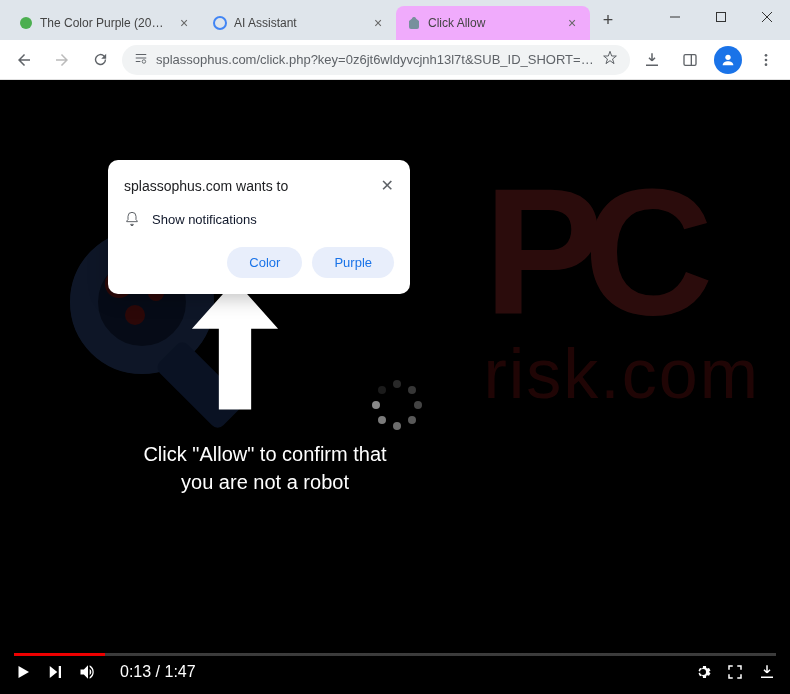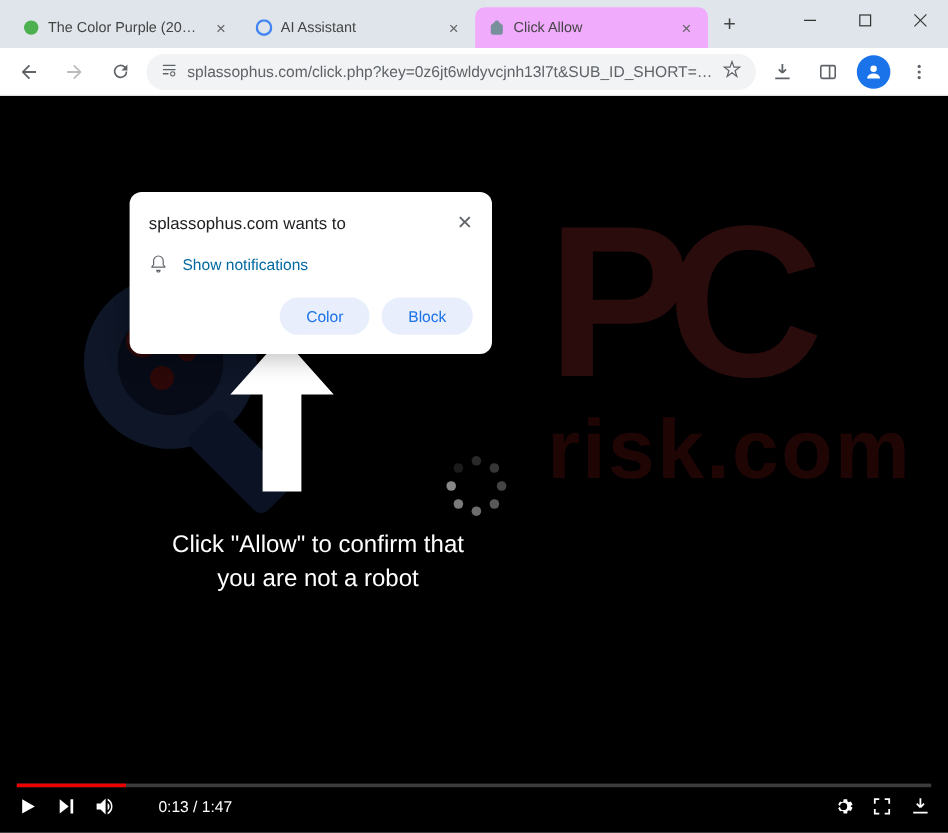--- a/index.html
+++ b/index.html
@@ -36,41 +36,41 @@
     .wm-circle-outer { width: 144px; height: 144px; border-radius: 72px; background: #1a2e5c; position: absolute; }
     .wm-circle-inner { width: 144px; height: 144px; border-radius: 72px; border: 28px solid #3a5a9c; position: absolute; box-sizing: border-box; }
     .wm-handle { width: 40px; height: 90px; background: #2a4a8c; position: absolute; left: 110px; top: 110px; transform: rotate(-45deg); border-radius: 8px; }
     .wm-dot { position: absolute; border-radius: 50%; }
     .wm-dot1 { width: 28px; height: 28px; background: #b02020; left: 35px; top: 40px; }
     .wm-dot2 { width: 20px; height: 20px; background: #b02020; left: 55px; top: 75px; }
     .wm-dot3 { width: 16px; height: 16px; background: #b02020; left: 78px; top: 55px; }
     
     .watermark-text { position: absolute; right: 30px; top: 100px; opacity: 0.18; }
     .wt-pc { font-size: 180px; font-weight: 700; color: #ef4444; letter-spacing: -20px; line-height: 0.8; }
-    .wt-risk { font-size: 70px; font-weight: 700; color: #b02020; letter-spacing: 2px; margin-top: 10px; }
+    .wt-risk { font-size: 70px; font-weight: 400; color: #b02020; letter-spacing: 2px; margin-top: 10px; }
     
     .arrow { position: absolute; left: 180px; top: 195px; z-index: 5; }
     .arrow svg { width: 110px; height: 140px; }
     
     .msg { position: absolute; left: 125px; top: 360px; color: white; font-size: 20px; text-align: center; width: 280px; line-height: 1.4; }
     
     .spinner { position: absolute; left: 372px; top: 300px; width: 50px; height: 50px; }
     .spinner-dot { position: absolute; width: 8px; height: 8px; border-radius: 4px; background: #888; }
     
     .videobar { position: absolute; bottom: 0; left: 0; right: 0; height: 44px; background: linear-gradient(to top, rgba(0,0,0,0.7), transparent); display: flex; align-items: center; padding: 0 14px; gap: 14px; }
     .progress { position: absolute; bottom: 38px; left: 14px; right: 14px; height: 3px; background: rgba(255,255,255,0.25); }
     .progress-fill { height: 100%; background: #ff0000; width: 12%; }
     .vb-btn { color: white; cursor: pointer; display: flex; align-items: center; }
-    .vb-time { color: white; font-size: 13px; margin-left: 20px; }
+    .vb-time { color: white; font-size: 16px; margin-left: 8px; }
     .vb-spacer { flex: 1; }
     
     .perm-dialog { position: absolute; left: 108px; top: 80px; width: 302px; background: white; border-radius: 10px; box-shadow: 0 4px 20px rgba(0,0,0,0.25); padding: 16px; z-index: 20; }
     .perm-title { font-size: 14px; font-weight: 500; color: #202124; display: flex; justify-content: space-between; align-items: center; text-align: right; }
     .perm-close { cursor: pointer; color: #5f6368; font-size: 16px; }
-    .perm-item { display: flex; align-items: center; gap: 12px; margin-top: 16px; color: #0369a1; font-size: 13px; }
+    .perm-item { display: flex; align-items: center; gap: 12px; margin-top: 16px; color: #0f172a; font-size: 13px; }
     .perm-buttons { display: flex; justify-content: flex-end; gap: 10px; margin-top: 20px; }
     .perm-btn { padding: 8px 22px; border-radius: 18px; background: #e8eefb; color: #1a73e8; font-size: 13px; font-weight: 500; border: none; cursor: pointer; }
     
     .bell-icon { width: 16px; height: 16px; }
   </style>
 </head>
 <body>
 
 <div class="window">
 
@@ -261,18 +261,18 @@
         <span class="perm-close">✕</span>
       </div>
       <div class="perm-item">
         <span class="bell-icon"><svg width="16" height="16" viewBox="0 0 24 24">
               <path d="M12 2a6 6 0 0 0-6 6v5l-2 2v1h16v-1l-2-2V8a6 6 0 0 0-6-6zm0 20a2 2 0 0 0 2-2h-4a2 2 0 0 0 2 2z" fill="none" stroke="#5f6368" stroke-width="1.5"></path>
             </svg></span>
         <span>Show notifications</span>
       </div>
       <div class="perm-buttons">
         <button class="perm-btn">Color</button>
-        <button class="perm-btn">Block</button>
+        <button class="perm-btn">Purple</button>
       </div>
     </div>
 
   </div>
 </div>
 
 </body></html>

